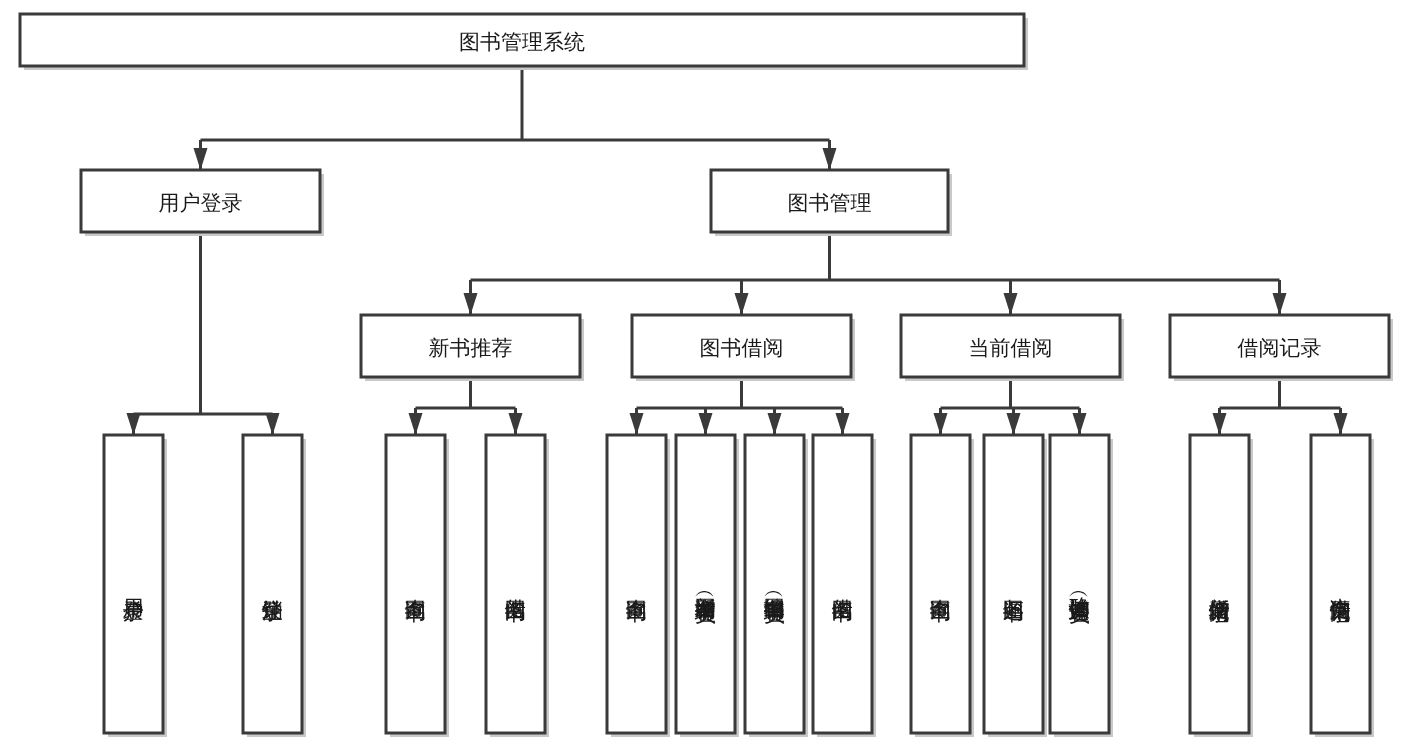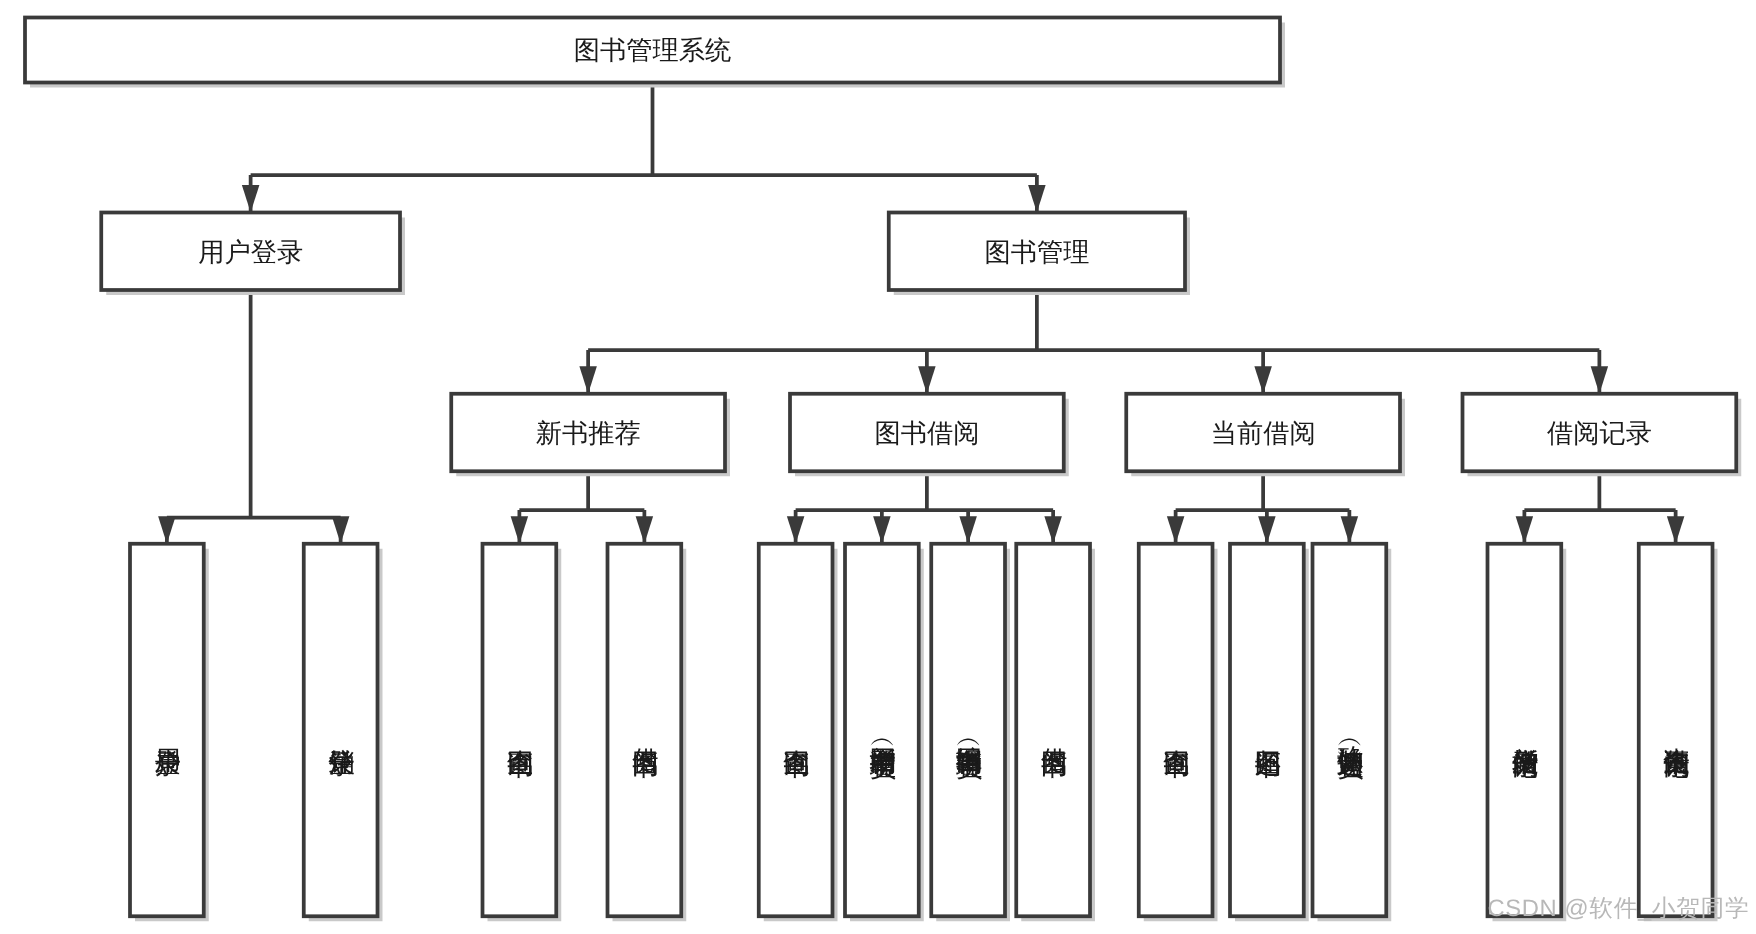--- a/index.html
+++ b/index.html
@@ -230,15 +230,14 @@
         <span class="node-label-v">确认归还（管理员）</span>
       </div>
       <div class="node-label-v-wrap" style="left: 1190px; top: 435px; width: 59px; height: 298px;">
         <span class="node-label-v">新增借阅记录</span>
       </div>
       <div class="node-label-v-wrap" style="left: 1311px; top: 435px; width: 59px; height: 298px;">
         <span class="node-label-v">查询借阅记录</span>
       </div>
     </div>
 
-  <div class="watermark">CSDN @软件_小贺同学</div>
 
 </div>
 
 </body></html>

